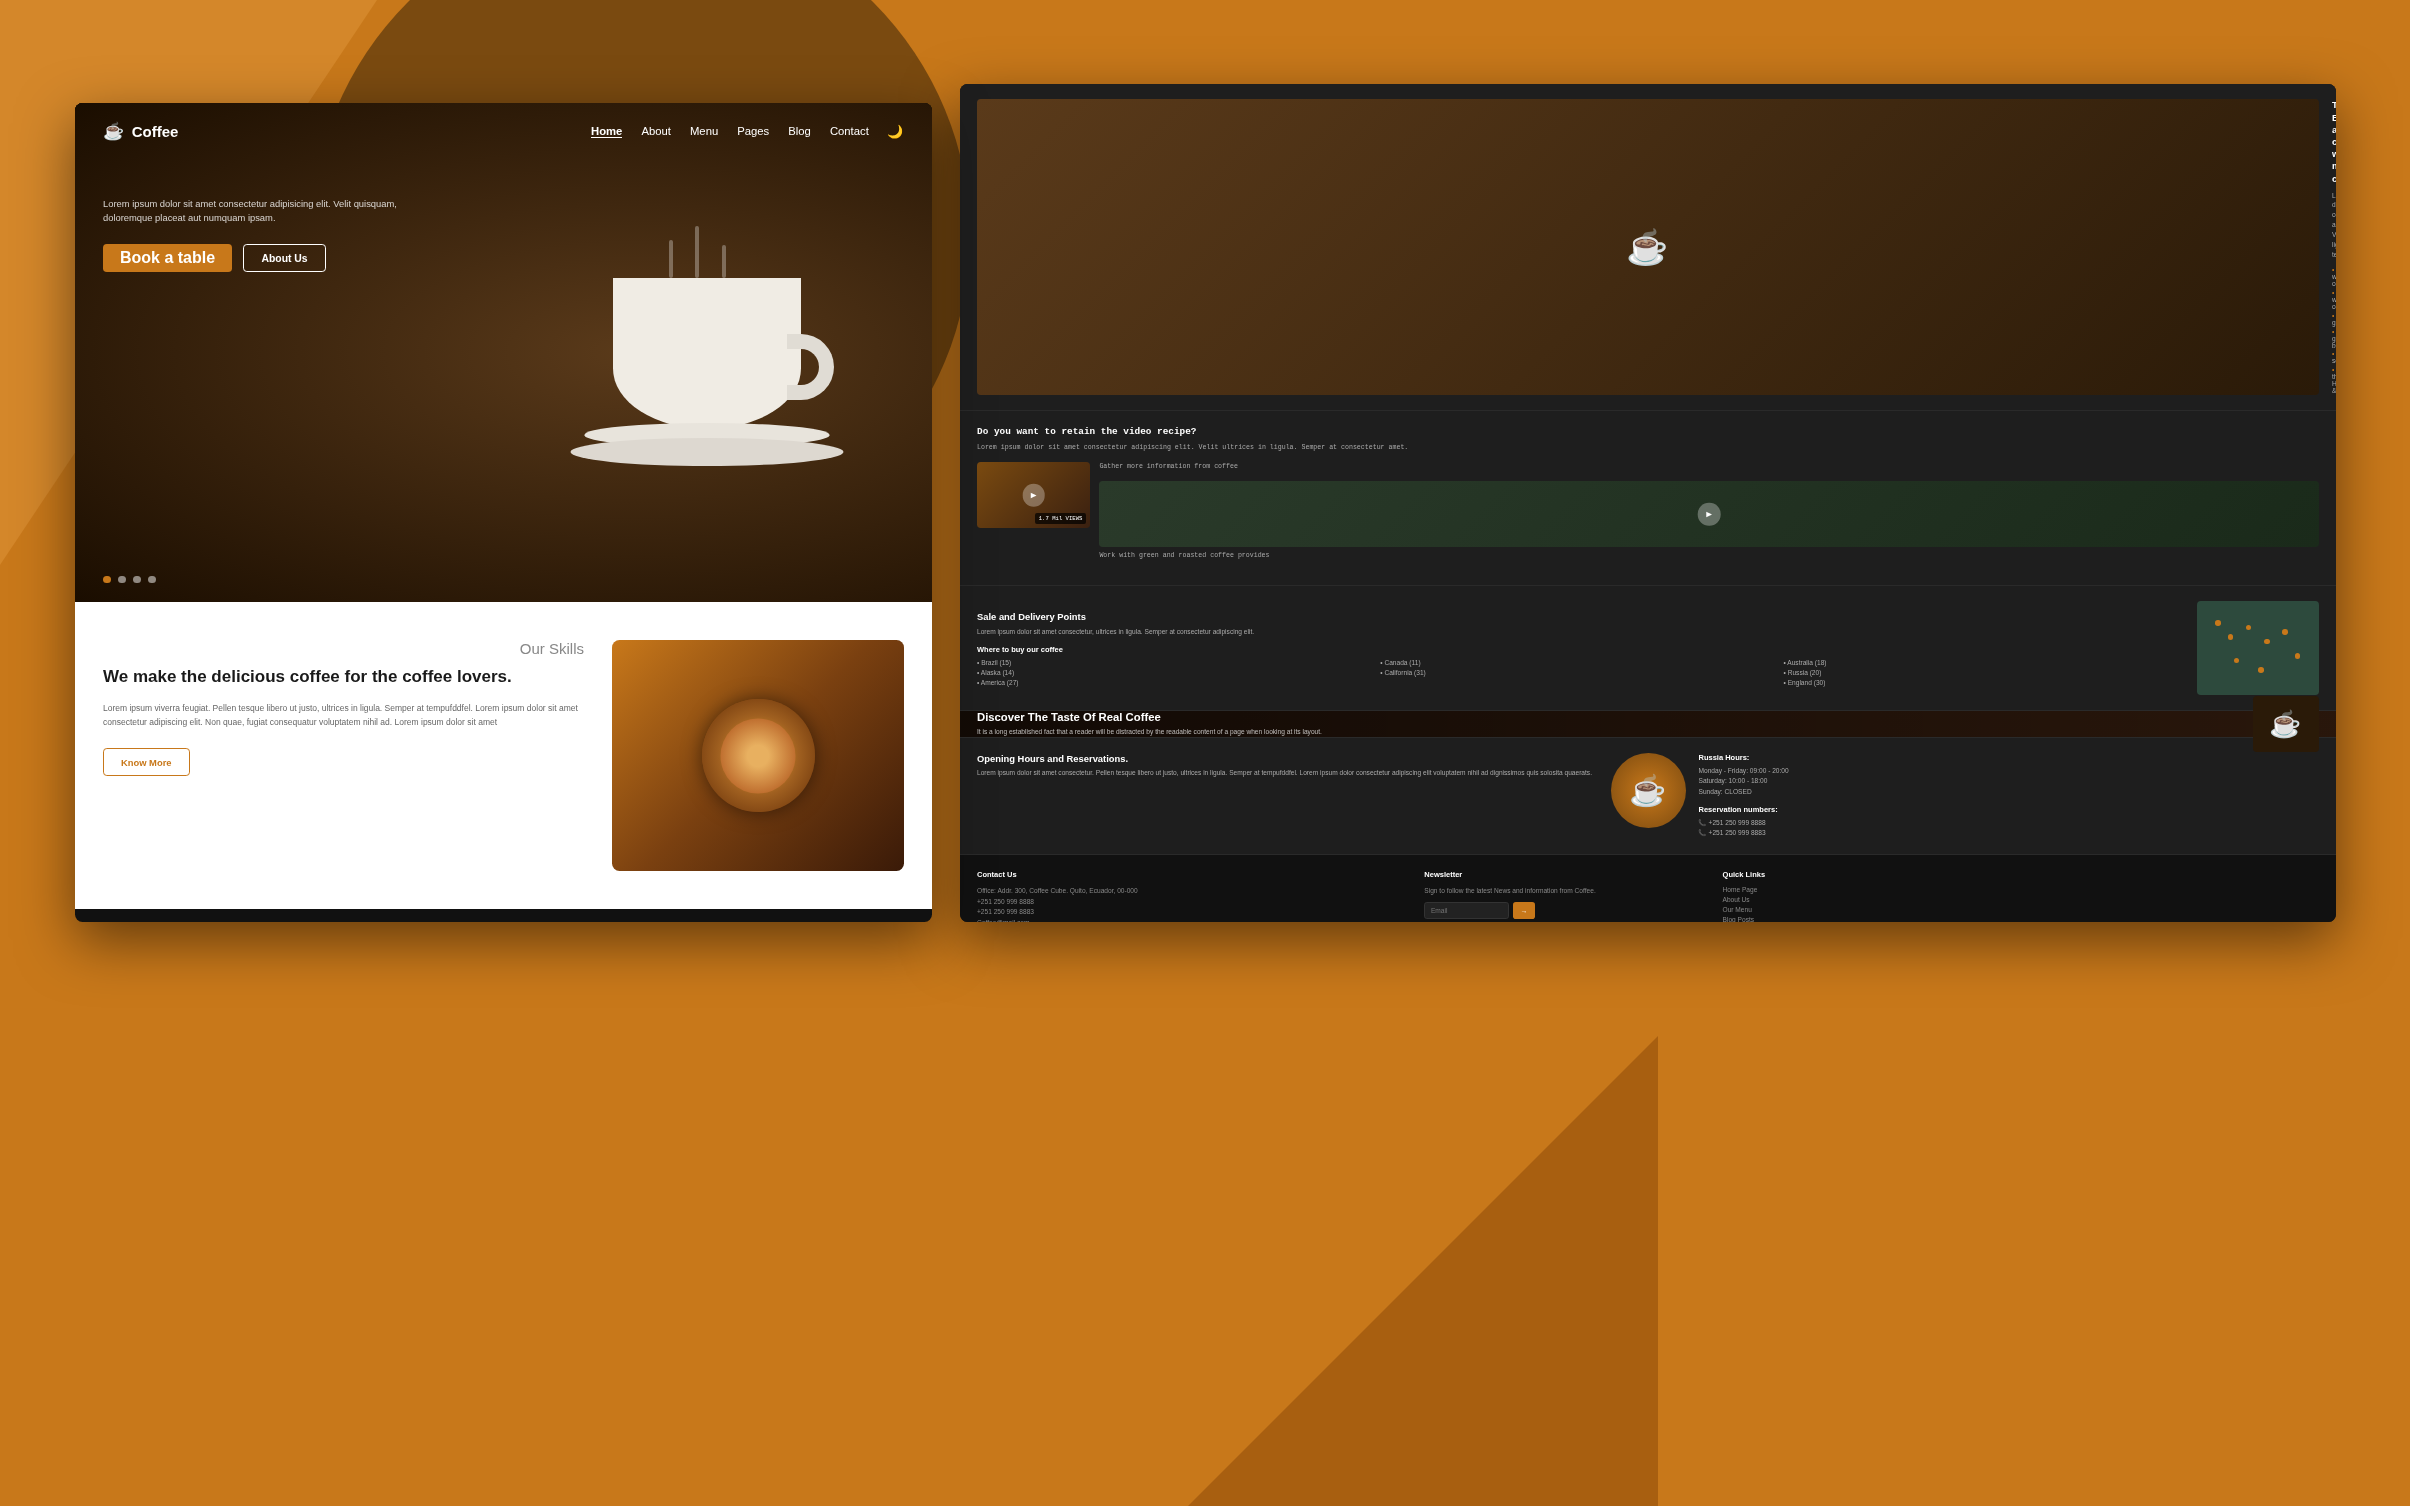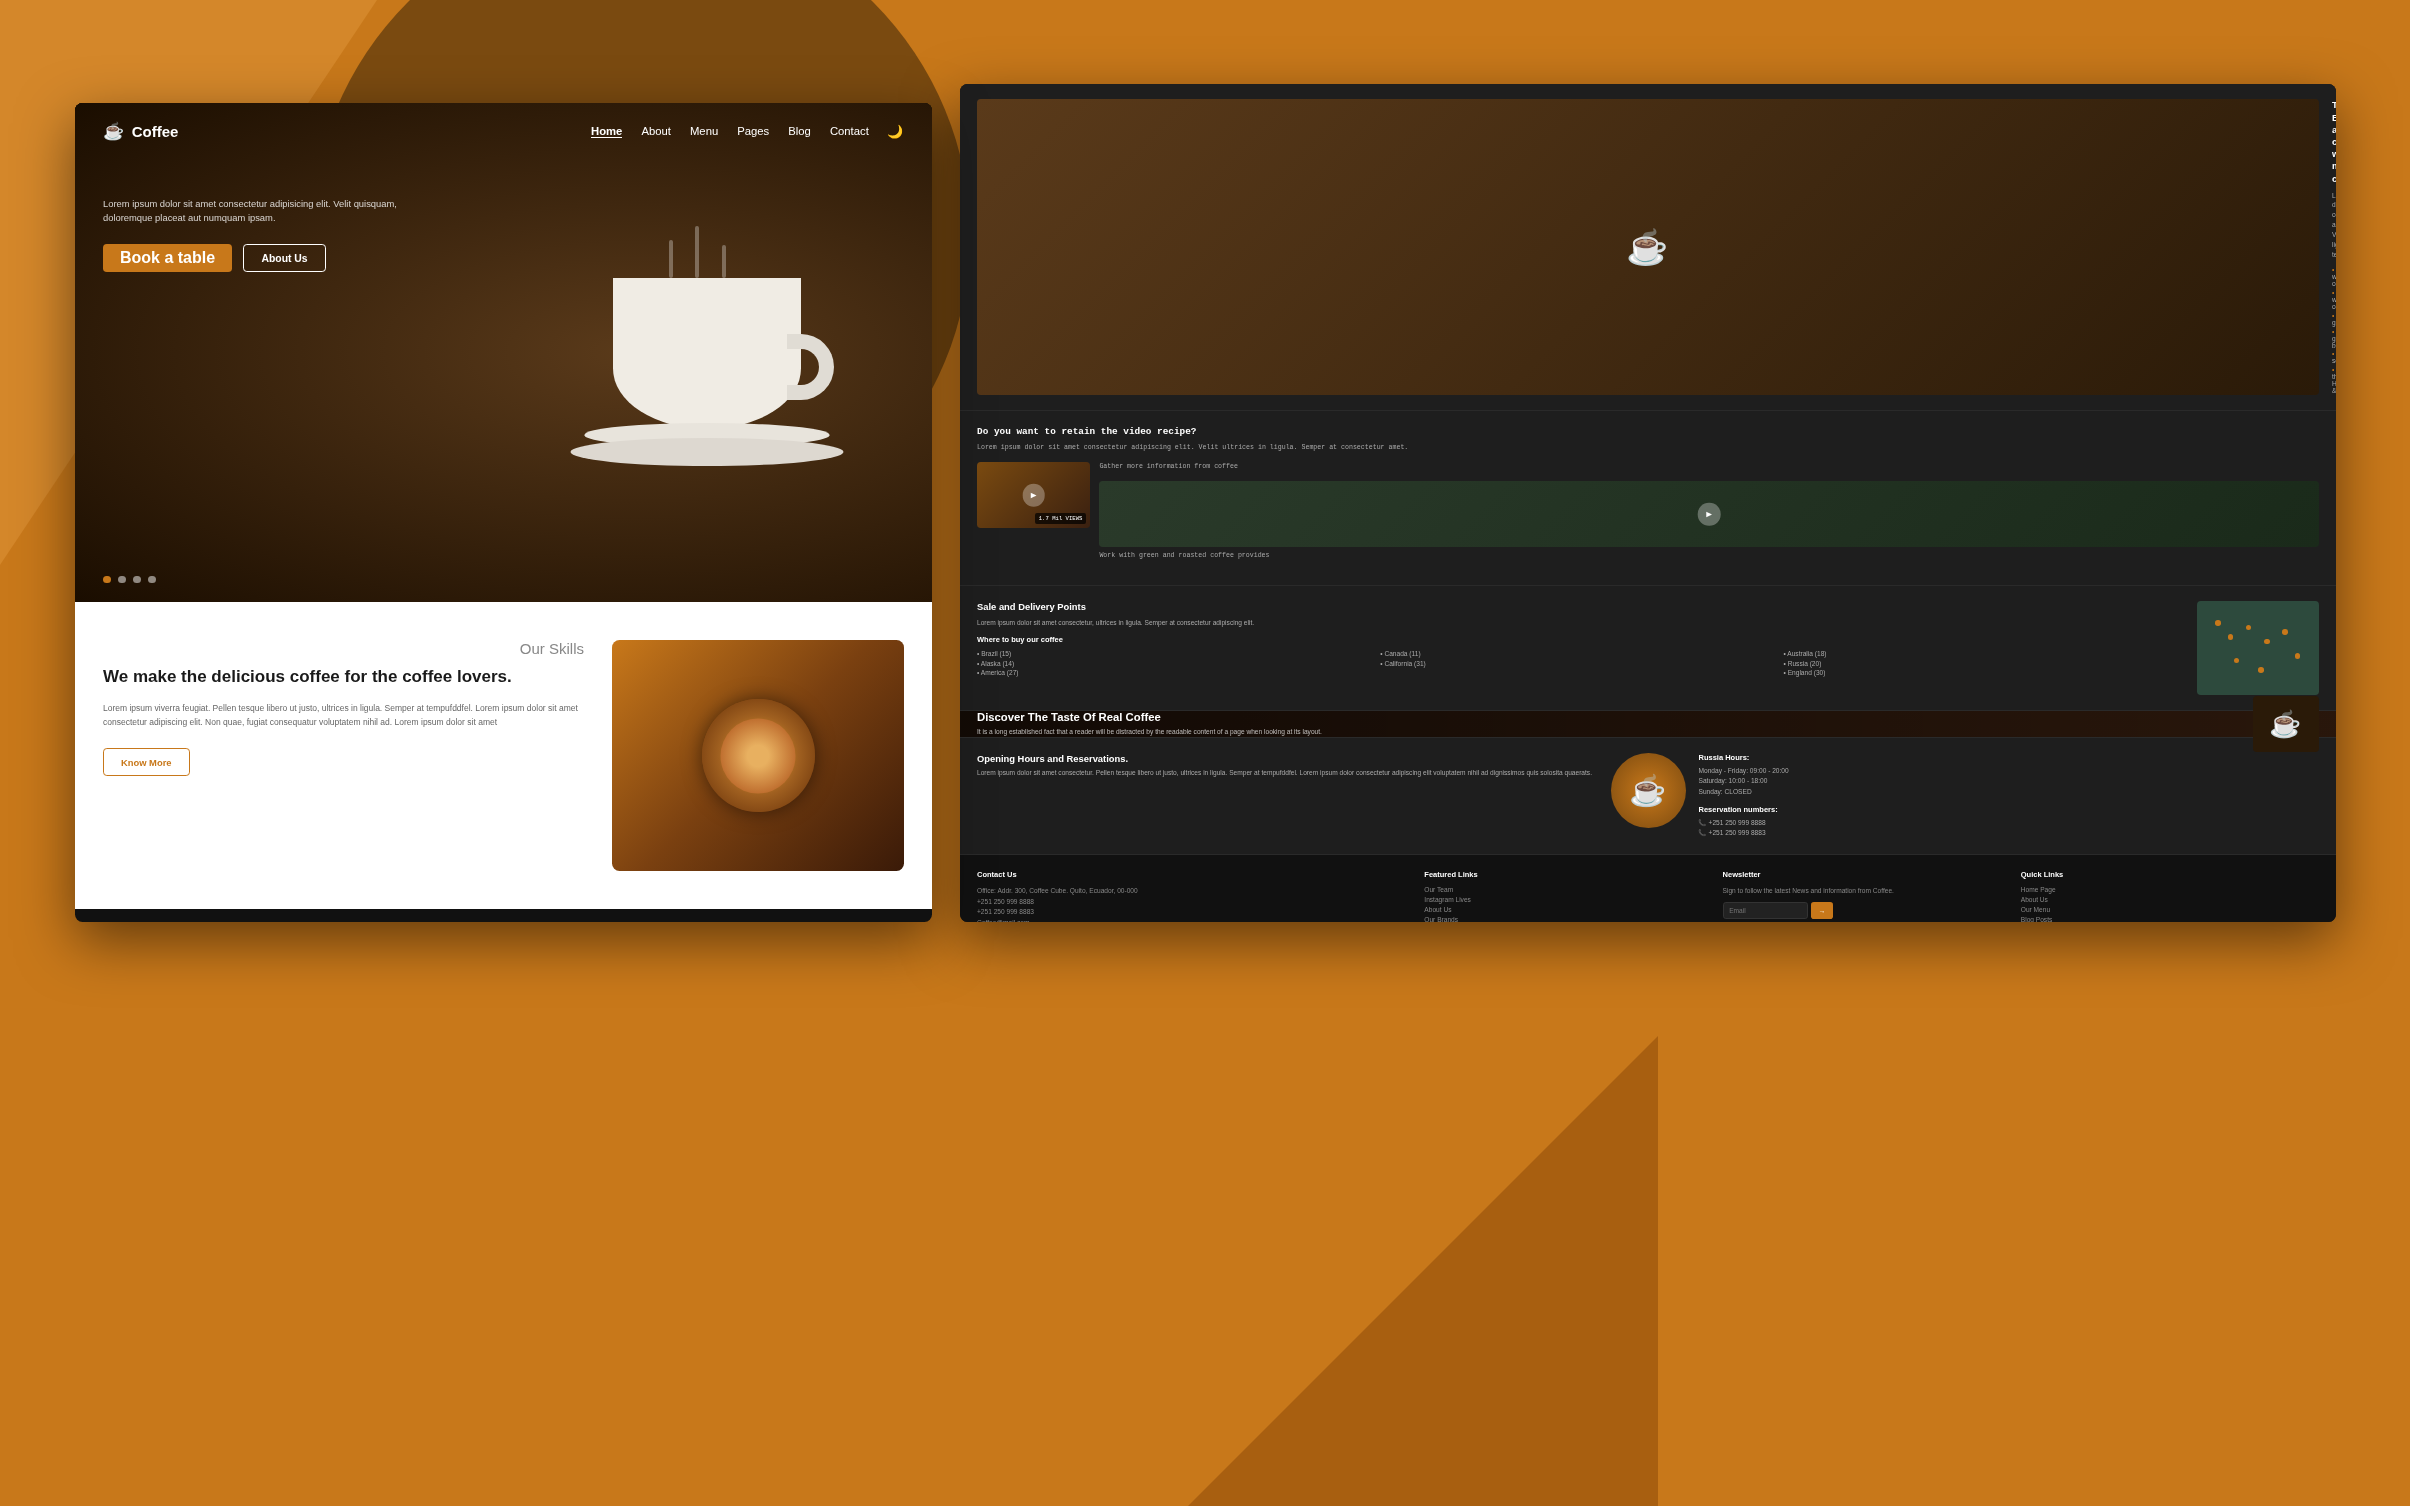--- a/index.html
+++ b/index.html
@@ -446,20 +446,21 @@
       margin-bottom: 3.8px;
     }
 
     
     .rp-section-3 {
       background: #1e1e1e;
       padding: 15px 17px;
       display: flex;
       gap: 13px;
       border-bottom: 0.9px solid #2a2a2a;
+      align-items: center;
     }
     .rp-section-3-content {
       flex: 1;
     }
     .rp-section-3-content h3 {
       color: #fff;
       font-size: 9.4px;
       font-weight: 700;
       margin-bottom: 5.6px;
     }
@@ -831,29 +832,20 @@
       <div class="footer-cols">
         <div class="footer-col">
           <h4>Contact Us</h4>
           <p>Office: Addr. 300, Coffee Cube. Quito, Ecuador, 00-000</p>
           <p>+251 250 999 8888</p>
           <p>+251 250 999 8883</p>
           <p>Coffee@mail.com</p>
 
         </div>
         <div class="footer-col">
-          <h4>Featured Links</h4>
-          <a>Our Team</a>
-          <a>Instagram Lives</a>
-          <a>About Us</a>
-          <a>Our Brands</a>
-          <a>Careers</a>
-
-        </div>
-        <div class="footer-col">
           <h4>Newsletter</h4>
           <p>Sign to follow the latest News and information from Coffee.</p>
           <div class="newsletter-input-row">
             <input class="newsletter-input" type="text" placeholder="Email" style="">
             <button class="newsletter-btn">→</button>
           </div>
           <p>Subscribe and get our weekly newsletter. We'll never share your email address.</p>
         </div>
         <div class="footer-col">
           <h4>Quick Links</h4>

